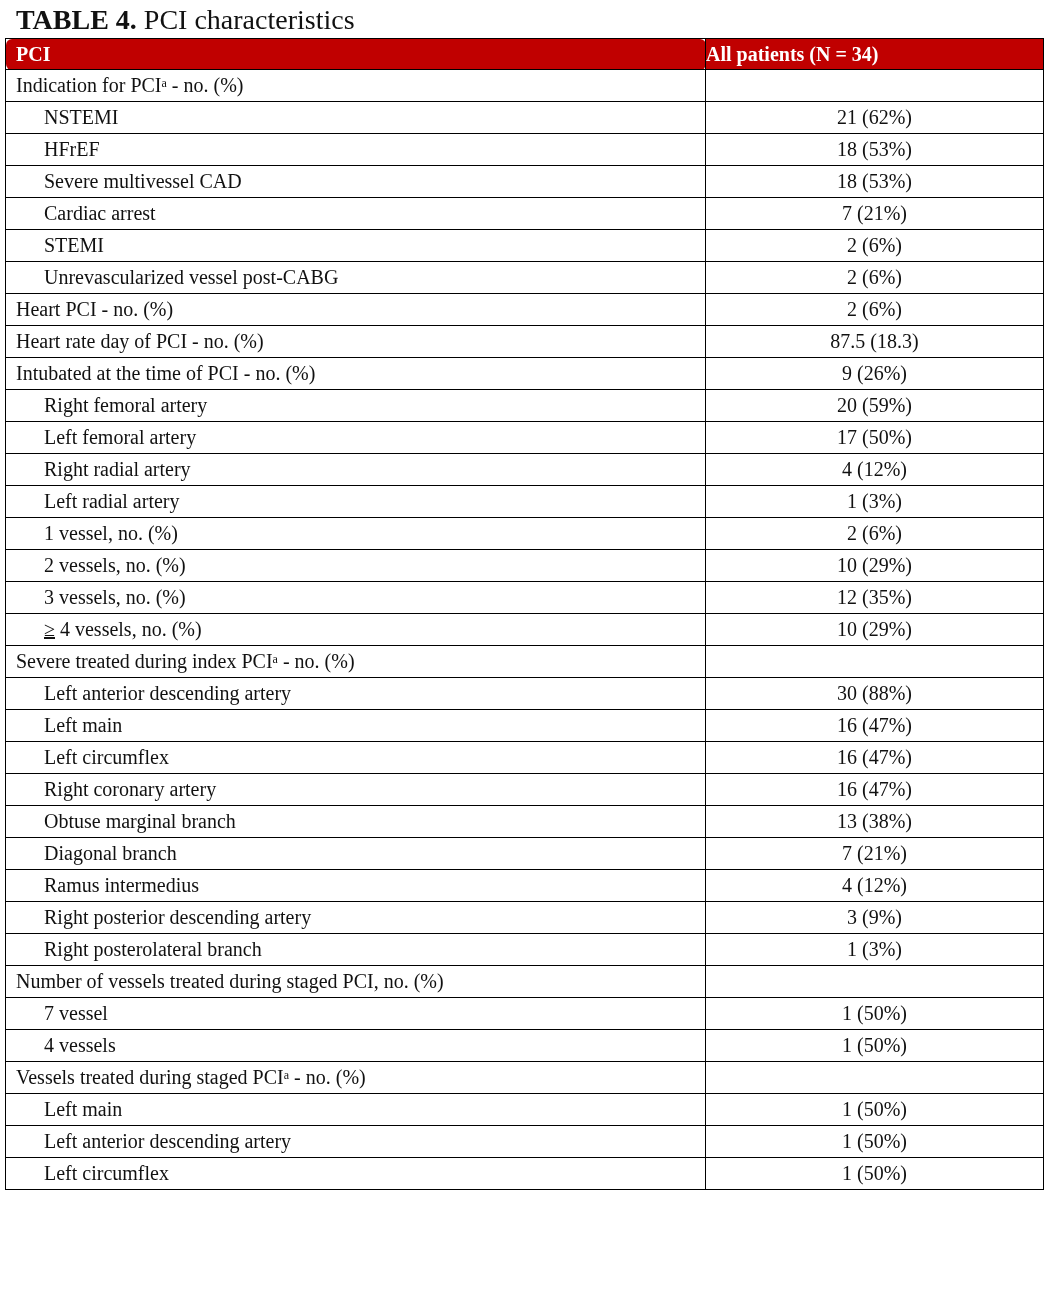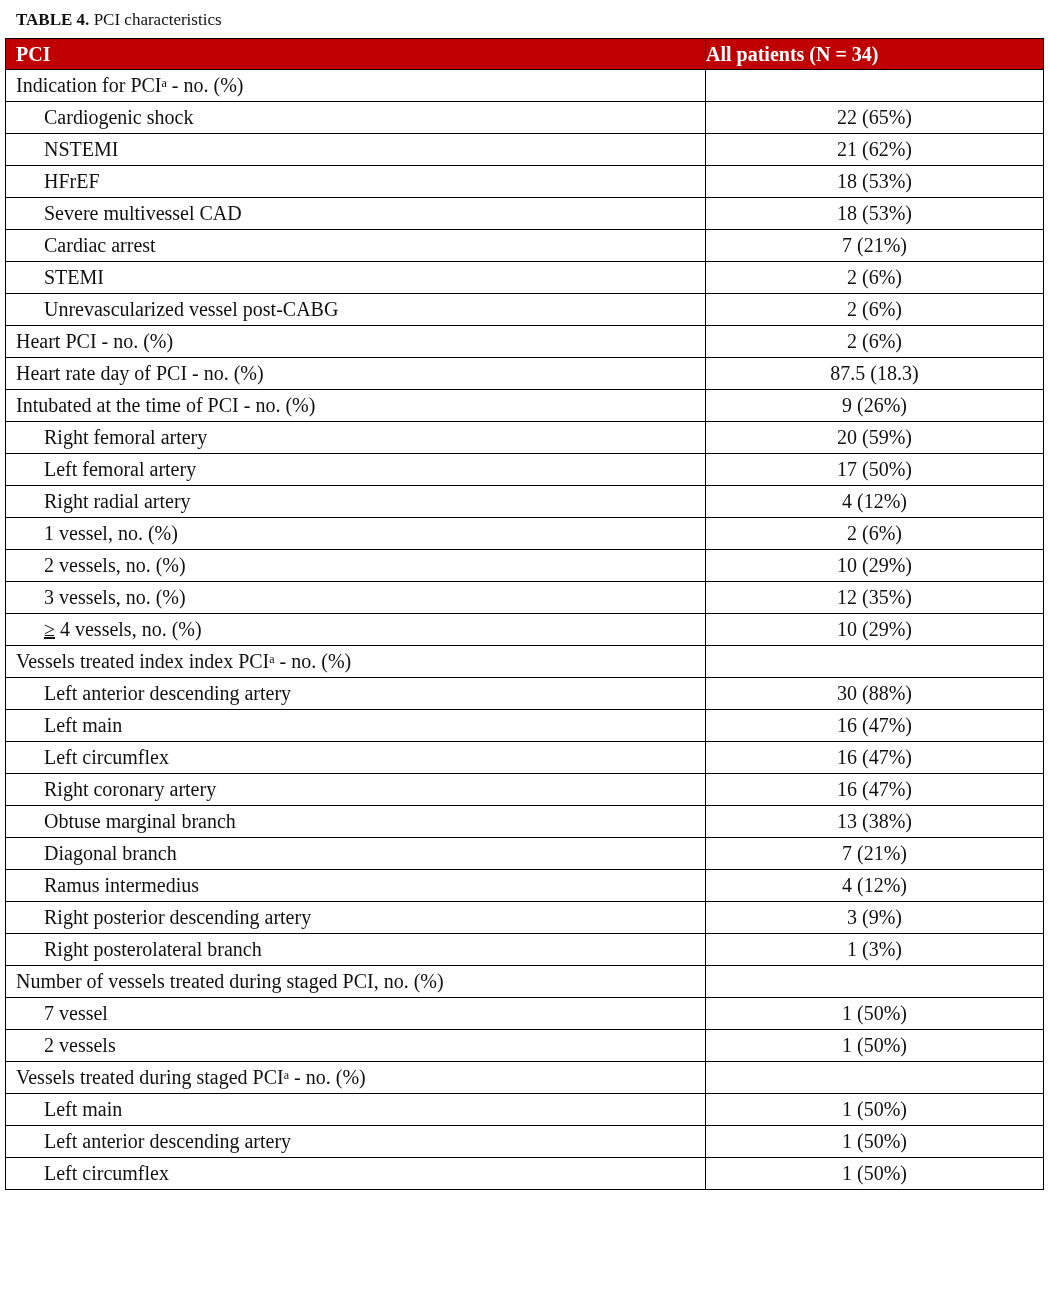--- a/index.html
+++ b/index.html
@@ -1,22 +1,22 @@
 <!DOCTYPE html>
 <html><head>
 <meta charset="utf-8">
 <style>
   html, body { margin:0; padding:0; background:#ffffff; }
   body { width:1048px; height:1293px; position:relative; font-family:"Liberation Serif", serif; color:#111; }
-  .title { position:absolute; left:16px; top:7px; font-size:17px; line-height:26px; }
+  .title { position:absolute; left:16px; top:7px; font-size:28px; line-height:26px; }
   .title b { font-weight:bold; }
   table { position:absolute; left:5px; top:38px; width:1038px; border-collapse:collapse; table-layout:fixed; }
   td, th { border:1px solid #000; font-size:20px; padding:0; height:31px; line-height:31px; }
   th { background:#c00000; color:#fff; font-weight:bold; height:30px; line-height:30px; }
-  th.c1 { text-align:left; padding-left:10px; }
+  th.c1 { text-align:left; padding-left:10px;border-radius:6px; }
   th.c2 { text-align:left; }
   td.label { padding-left:10px;margin-top:28px; }
   td.label.sub { padding-left:38px; }
   td.val { text-align:center; }
   col.c1 { width:700px; }
   col.c2 { width:338px; }
   sup { font-size:12px; vertical-align:5px; line-height:0; }
   .ul { text-decoration:underline; }
 </style>
 </head>
@@ -32,24 +32,20 @@
   <thead>
     <tr>
       <th class="c1">PCI</th>
       <th class="c2">All patients (N = 34)</th>
     </tr>
   </thead>
   <tbody id="tbody">
       <tr>
         <td class="label"><span>Indication for PCI</span><sup>a</sup><span> - no. (%)</span></td>
         <td class="val"></td>
-      </tr>
-      <tr>
-        <td class="label sub"><span>Cardiogenic shock</span></td>
-        <td class="val">22 (65%)</td>
       </tr>
       <tr>
         <td class="label sub"><span>NSTEMI</span></td>
         <td class="val">21 (62%)</td>
       </tr>
       <tr>
         <td class="label sub"><span>HFrEF</span></td>
         <td class="val">18 (53%)</td>
       </tr>
       <tr>
@@ -86,37 +82,41 @@
       </tr>
       <tr>
         <td class="label sub"><span>Left femoral artery</span></td>
         <td class="val">17 (50%)</td>
       </tr>
       <tr>
         <td class="label sub"><span>Right radial artery</span></td>
         <td class="val">4 (12%)</td>
       </tr>
       <tr>
+        <td class="label sub"><span>Left radial artery</span></td>
+        <td class="val">1 (3%)</td>
+      </tr>
+      <tr>
         <td class="label sub"><span>1 vessel, no. (%)</span></td>
         <td class="val">2 (6%)</td>
       </tr>
       <tr>
         <td class="label sub"><span>2 vessels, no. (%)</span></td>
         <td class="val">10 (29%)</td>
       </tr>
       <tr>
         <td class="label sub"><span>3 vessels, no. (%)</span></td>
         <td class="val">12 (35%)</td>
       </tr>
       <tr>
         <td class="label sub"><span class="ul">≥</span> <span>4 vessels, no. (%)</span></td>
         <td class="val">10 (29%)</td>
       </tr>
       <tr>
-        <td class="label"><span>Vessels treated index index PCI</span><sup>a</sup><span> - no. (%)</span></td>
+        <td class="label"><span>Severe treated during index PCI</span><sup>a</sup><span> - no. (%)</span></td>
         <td class="val"></td>
       </tr>
       <tr>
         <td class="label sub"><span>Left anterior descending artery</span></td>
         <td class="val">30 (88%)</td>
       </tr>
       <tr>
         <td class="label sub"><span>Left main</span></td>
         <td class="val">16 (47%)</td>
       </tr>
@@ -150,21 +150,21 @@
       </tr>
       <tr>
         <td class="label"><span>Number of vessels treated during staged PCI, no. (%)</span></td>
         <td class="val"></td>
       </tr>
       <tr>
         <td class="label sub"><span>7 vessel</span></td>
         <td class="val">1 (50%)</td>
       </tr>
       <tr>
-        <td class="label sub"><span>2 vessels</span></td>
+        <td class="label sub"><span>4 vessels</span></td>
         <td class="val">1 (50%)</td>
       </tr>
       <tr>
         <td class="label"><span>Vessels treated during staged PCI</span><sup>a</sup><span> - no. (%)</span></td>
         <td class="val"></td>
       </tr>
       <tr>
         <td class="label sub"><span>Left main</span></td>
         <td class="val">1 (50%)</td>
       </tr>

